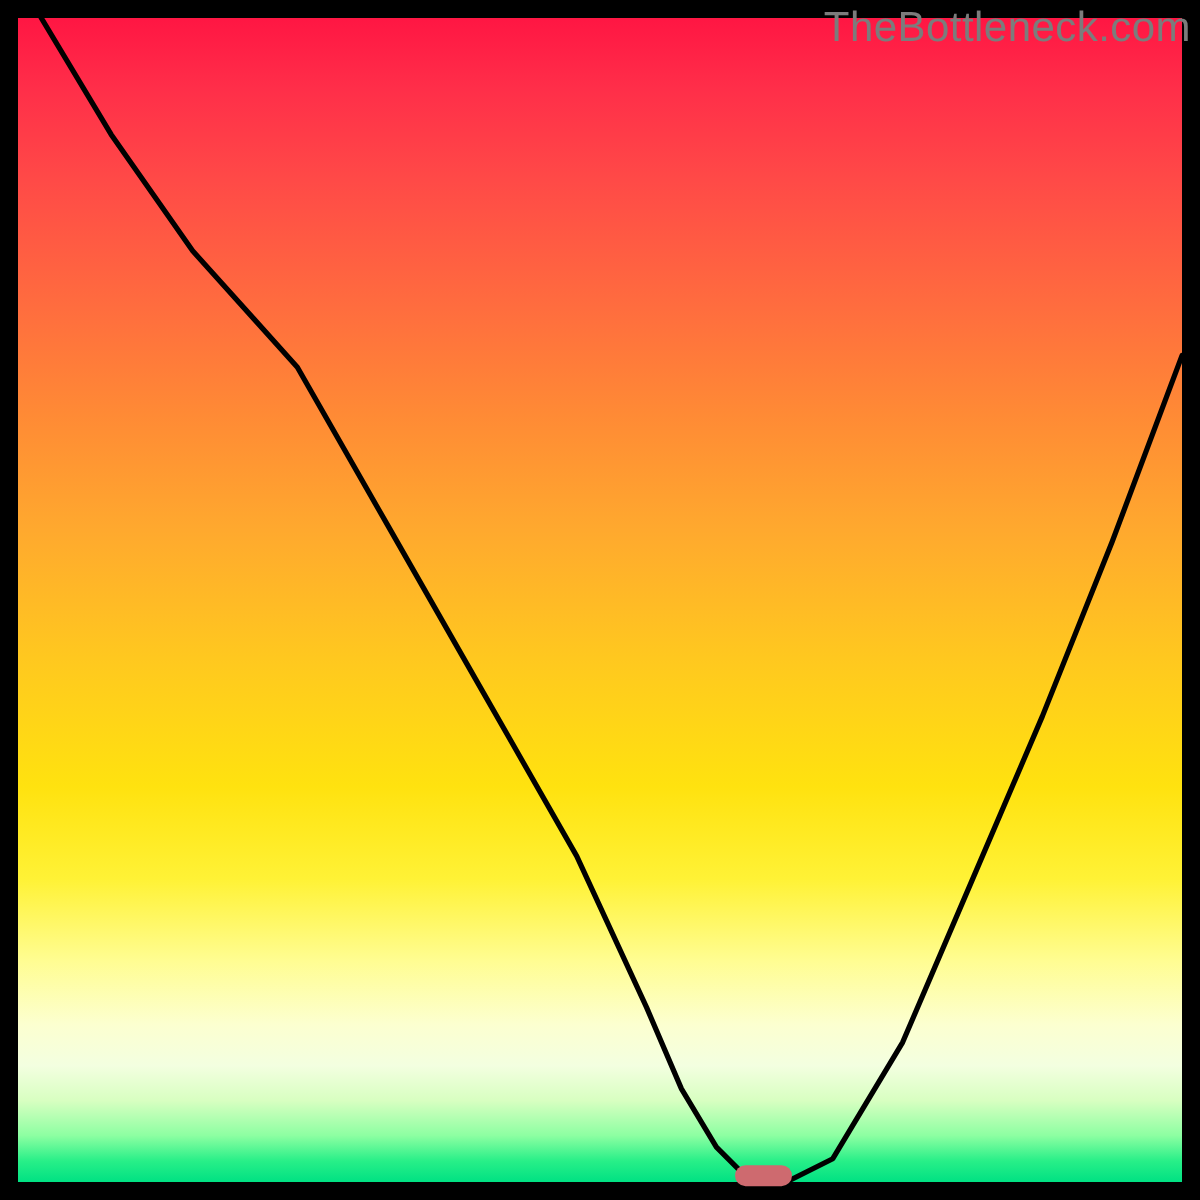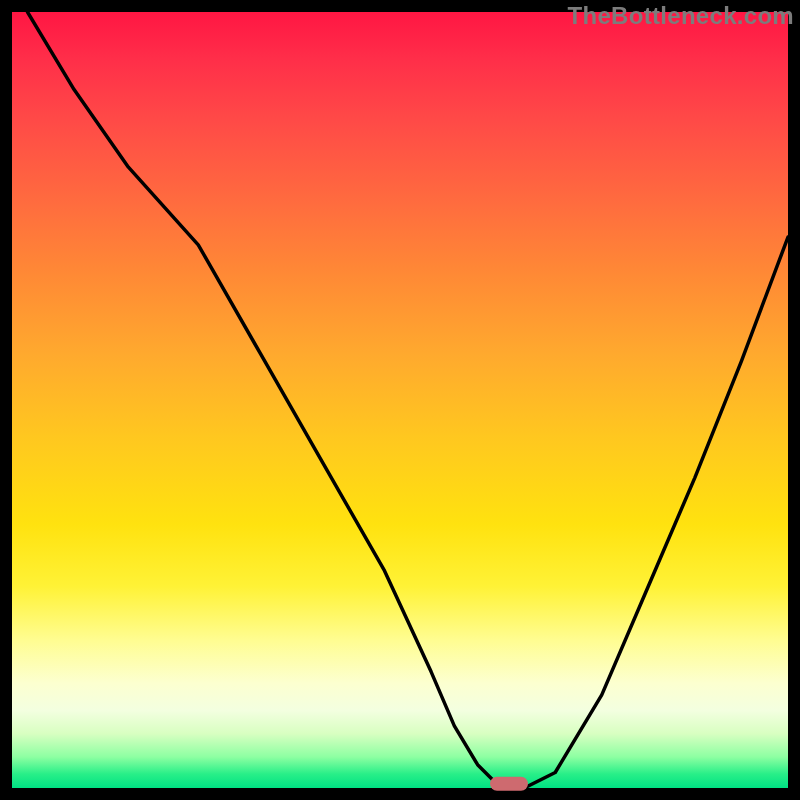--- a/index.html
+++ b/index.html
@@ -15,22 +15,22 @@
     position: relative;
     width: 800px;
     height: 800px;
     background: #000;
   }
   .watermark {
     position: absolute;
     top: 2px;
     right: 6px;
     color: #7c7c7c;
-    font-size: 24px;
-    font-weight: 700;
+    font-size: 28px;
+    font-weight: 400;
     letter-spacing: 0.3px;
     z-index: 5;
   }
   .plot {
     position: absolute;
     left: 12px;
     top: 12px;
     width: 776px;
     height: 776px;
   }

